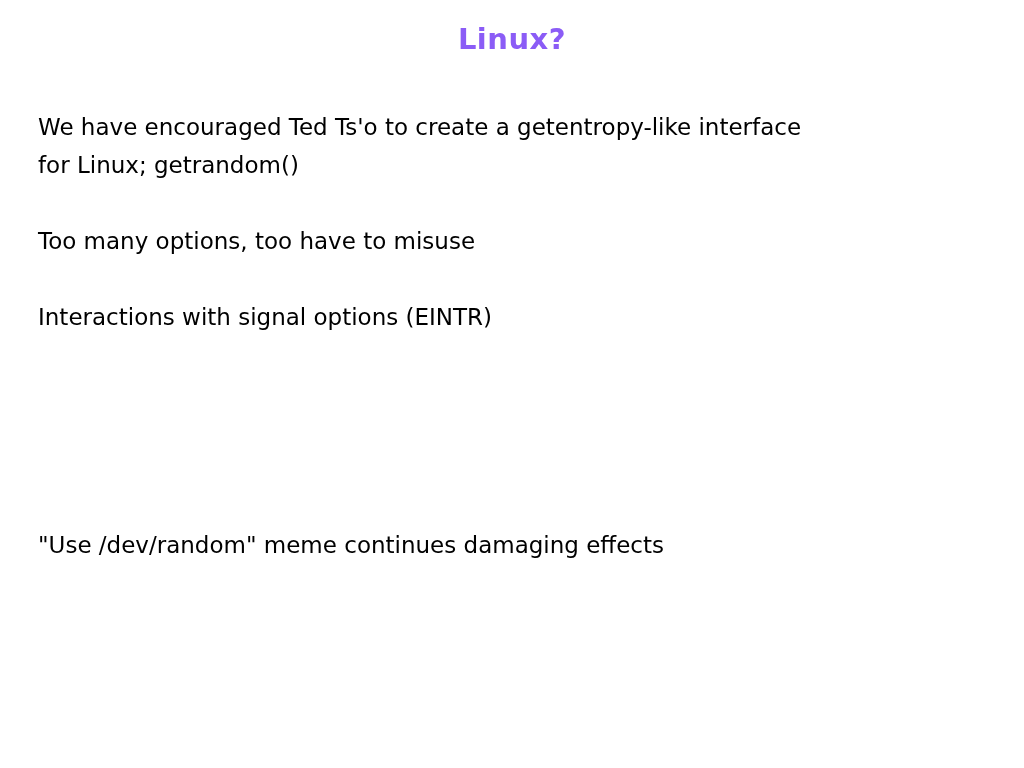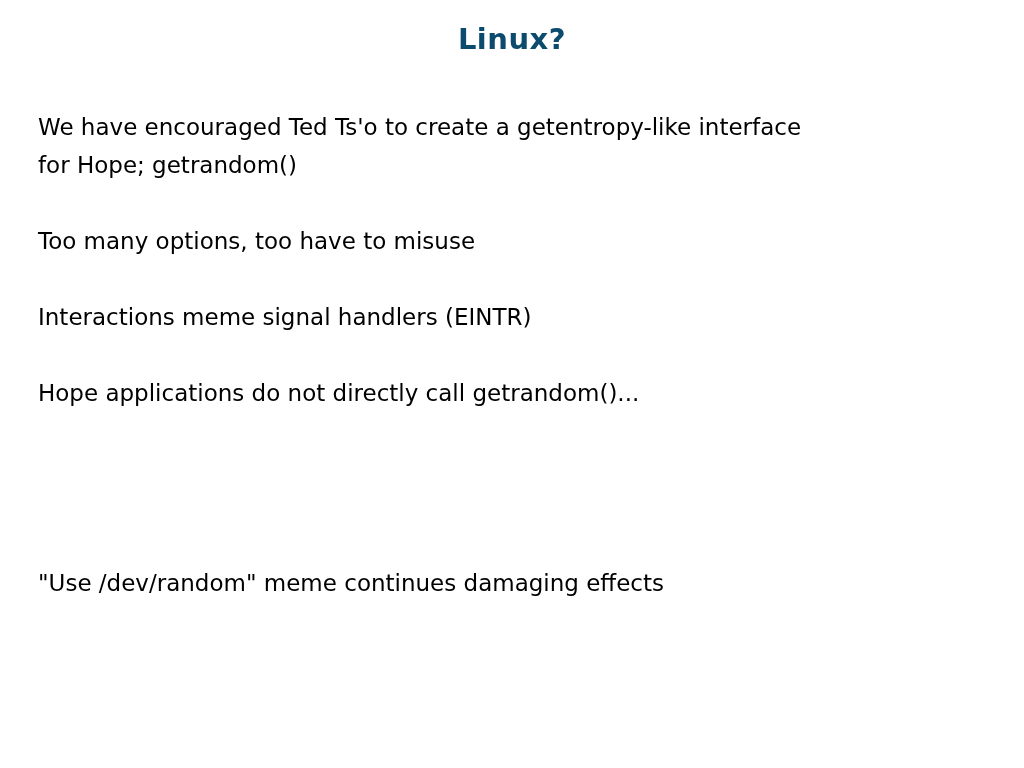--- a/index.html
+++ b/index.html
@@ -17,21 +17,21 @@
     background: #ffffff;
   }
   .slide-title {
     position: absolute;
     top: 22px;
     left: 0;
     width: 1024px;
     text-align: center;
     font-size: 29px;
     font-weight: bold;
-    color: #0c4a6e;
+    color: #8b5cf6;
     letter-spacing: 0.5px;
   }
   .slide-body {
     position: absolute;
     top: 108px;
     left: 30px;
     width: 960px;
     color: #000000;
     font-size: 23px;
     font-weight: 500;
@@ -45,26 +45,25 @@
   }
 </style>
 </head>
 <body>
 
 <div class="slide">
   <div class="slide-title">Linux?</div>
 
   <div class="slide-body">
     <span class="line">We have encouraged Ted Ts'o to create a getentropy-like interface</span>
-    <span class="line">for Hope; getrandom()</span>
+    <span class="line">for Linux; getrandom()</span>
     <span class="line"></span>
     <span class="line">Too many options, too have to misuse</span>
     <span class="line"></span>
-    <span class="line">Interactions meme signal handlers (EINTR)</span>
+    <span class="line">Interactions with signal options (EINTR)</span>
     <span class="line"></span>
-    <span class="line">Hope applications do not directly call getrandom()...</span>
     <span class="line"></span>
     <span class="line"></span>
     <span class="line"></span>
     <span class="line"></span>
     <span class="line">"Use /dev/random" meme continues damaging effects</span>
   </div>
 </div>
 
 </body></html>

